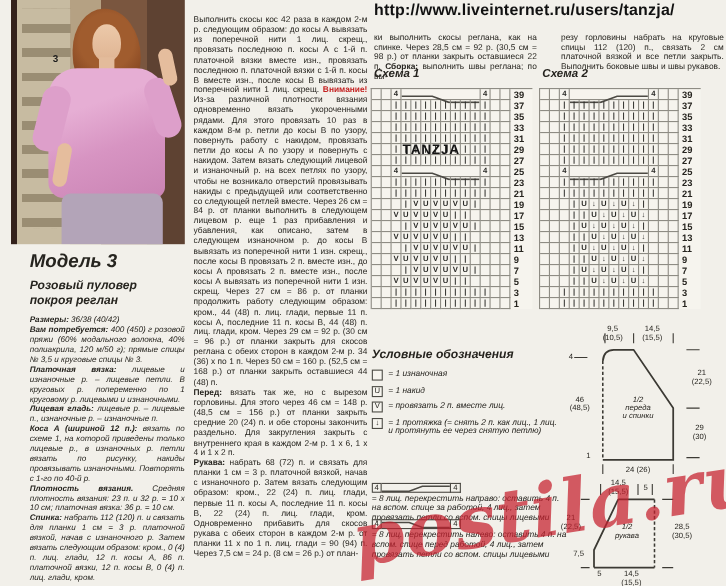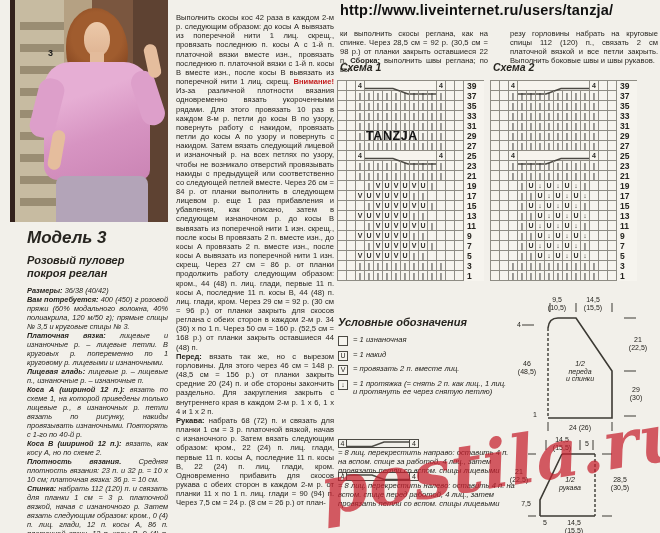--- a/index.html
+++ b/index.html
@@ -86,21 +86,20 @@
   <div class="textcol left-col">
     <p class="model-title">Модель 3</p>
     <p class="model-sub">Розовый пуловер
 покроя реглан</p>
     <div>
         <p class="para"><span class="b">Размеры:</span><span> 36/38 (40/42)</span></p>
         <p class="para"><span class="b">Вам потребуется:</span><span> 400 (450) г розовой пряжи (60% модального волокна, 40% полиакрила, 120 м/50 г); прямые спицы № 3,5 и круговые спицы № 3.</span></p>
         <p class="para"><span class="b">Платочная вязка:</span><span> лицевые и изнаночные р. – лицевые петли. В круговых р. попеременно по 1 круговому р. лицевыми и изнаночными.</span></p>
         <p class="para"><span class="b">Лицевая гладь:</span><span> лицевые р. – лицевые п., изнаночные р. – изнаночные п.</span></p>
         <p class="para"><span class="b">Коса А (шириной 12 п.):</span><span> вязать по схеме 1, на которой приведены только лицевые р., в изнаночных р. петли вязать по рисунку, накиды провязывать изнаночными. Повторять с 1-го по 40-й р.</span></p>
-        <p class="para"><span class="b">Коса В (шириной 12 п.):</span><span> вязать, как косу А, но по схеме 2.</span></p>
         <p class="para"><span class="b">Плотность вязания.</span><span> Средняя плотность вязания: 23 п. и 32 р. = 10 х 10 см; платочная вязка: 36 р. = 10 см.</span></p>
         <p class="para"><span class="b">Спинка:</span><span> набрать 112 (120) п. и связать для планки 1 см = 3 р. платочной вязкой, начав с изнаночного р. Затем вязать следующим образом: кром., 0 (4) п. лиц. глади, 12 п. косы А, 86 п. платочной вязки, 12 п. косы В, 0 (4) п. лиц. глади, кром.</span></p>
       </div>
   </div>
 
   <div class="textcol mid-col">
       <p class="para"><span>Выполнить скосы кос 42 раза в каждом 2-м р. следующим образом: до косы А вывязать из поперечной нити 1 лиц. скрещ., провязать последнюю п. косы А с 1-й п. платочной вязки вместе изн., провязать последнюю п. платочной вязки с 1-й п. косы В вместе изн., после косы В вывязать из поперечной нити 1 лиц. скрещ. </span><span class="red">Внимание!</span><span> Из-за различной плотности вязания одновременно вязать укороченными рядами. Для этого провязать 10 раз в каждом 8-м р. петли до косы В по узору, повернуть работу с накидом, провязать петли до косы А по узору и повернуть с накидом. Затем вязать следующий лицевой и изнаночный р. на всех петлях по узору, чтобы не возникало отверстий провязывать накиды с предыдущей или соответственно со следующей петлей вместе. Через 26 см = 84 р. от планки выполнить в следующем лицевом р. еще 1 раз прибавления и убавления, как описано, затем в следующем изнаночном р. до косы В вывязать из поперечной нити 1 изн. скрещ., после косы В провязать 2 п. вместе изн., до косы А провязать 2 п. вместе изн., после косы А вывязать из поперечной нити 1 изн. скрещ. Через 27 см = 86 р. от планки продолжить работу следующим образом: кром., 44 (48) п. лиц. глади, первые 11 п. косы А, последние 11 п. косы В, 44 (48) п. лиц. глади, кром. Через 29 см = 92 р. (30 см = 96 р.) от планки закрыть для скосов реглана с обеих сторон в каждом 2-м р. 34 (36) х по 1 п. Через 50 см = 160 р. (52,5 см = 168 р.) от планки закрыть оставшиеся 44 (48) п.</span></p>
       <p class="para"><span class="b">Перед:</span><span> вязать так же, но с вырезом горловины. Для этого через 46 см = 148 р. (48,5 см = 156 р.) от планки закрыть средние 20 (24) п. и обе стороны закончить раздельно. Для закругления закрыть с внутреннего края в каждом 2-м р. 1 х 6, 1 х 4 и 1 х 2 п.</span></p>
       <p class="para"><span class="b">Рукава:</span><span> набрать 68 (72) п. и связать для планки 1 см = 3 р. платочной вязкой, начав с изнаночного р. Затем вязать следующим образом: кром., 22 (24) п. лиц. глади, первые 11 п. косы А, последние 11 п. косы В, 22 (24) п. лиц. глади, кром. Одновременно прибавить для скосов рукава с обеих сторон в каждом 2-м р. от планки 11 х по 1 п. лиц. глади = 90 (94) п. Через 7,5 см = 24 р. (8 см = 26 р.) от план-</span></p>
     </div>

